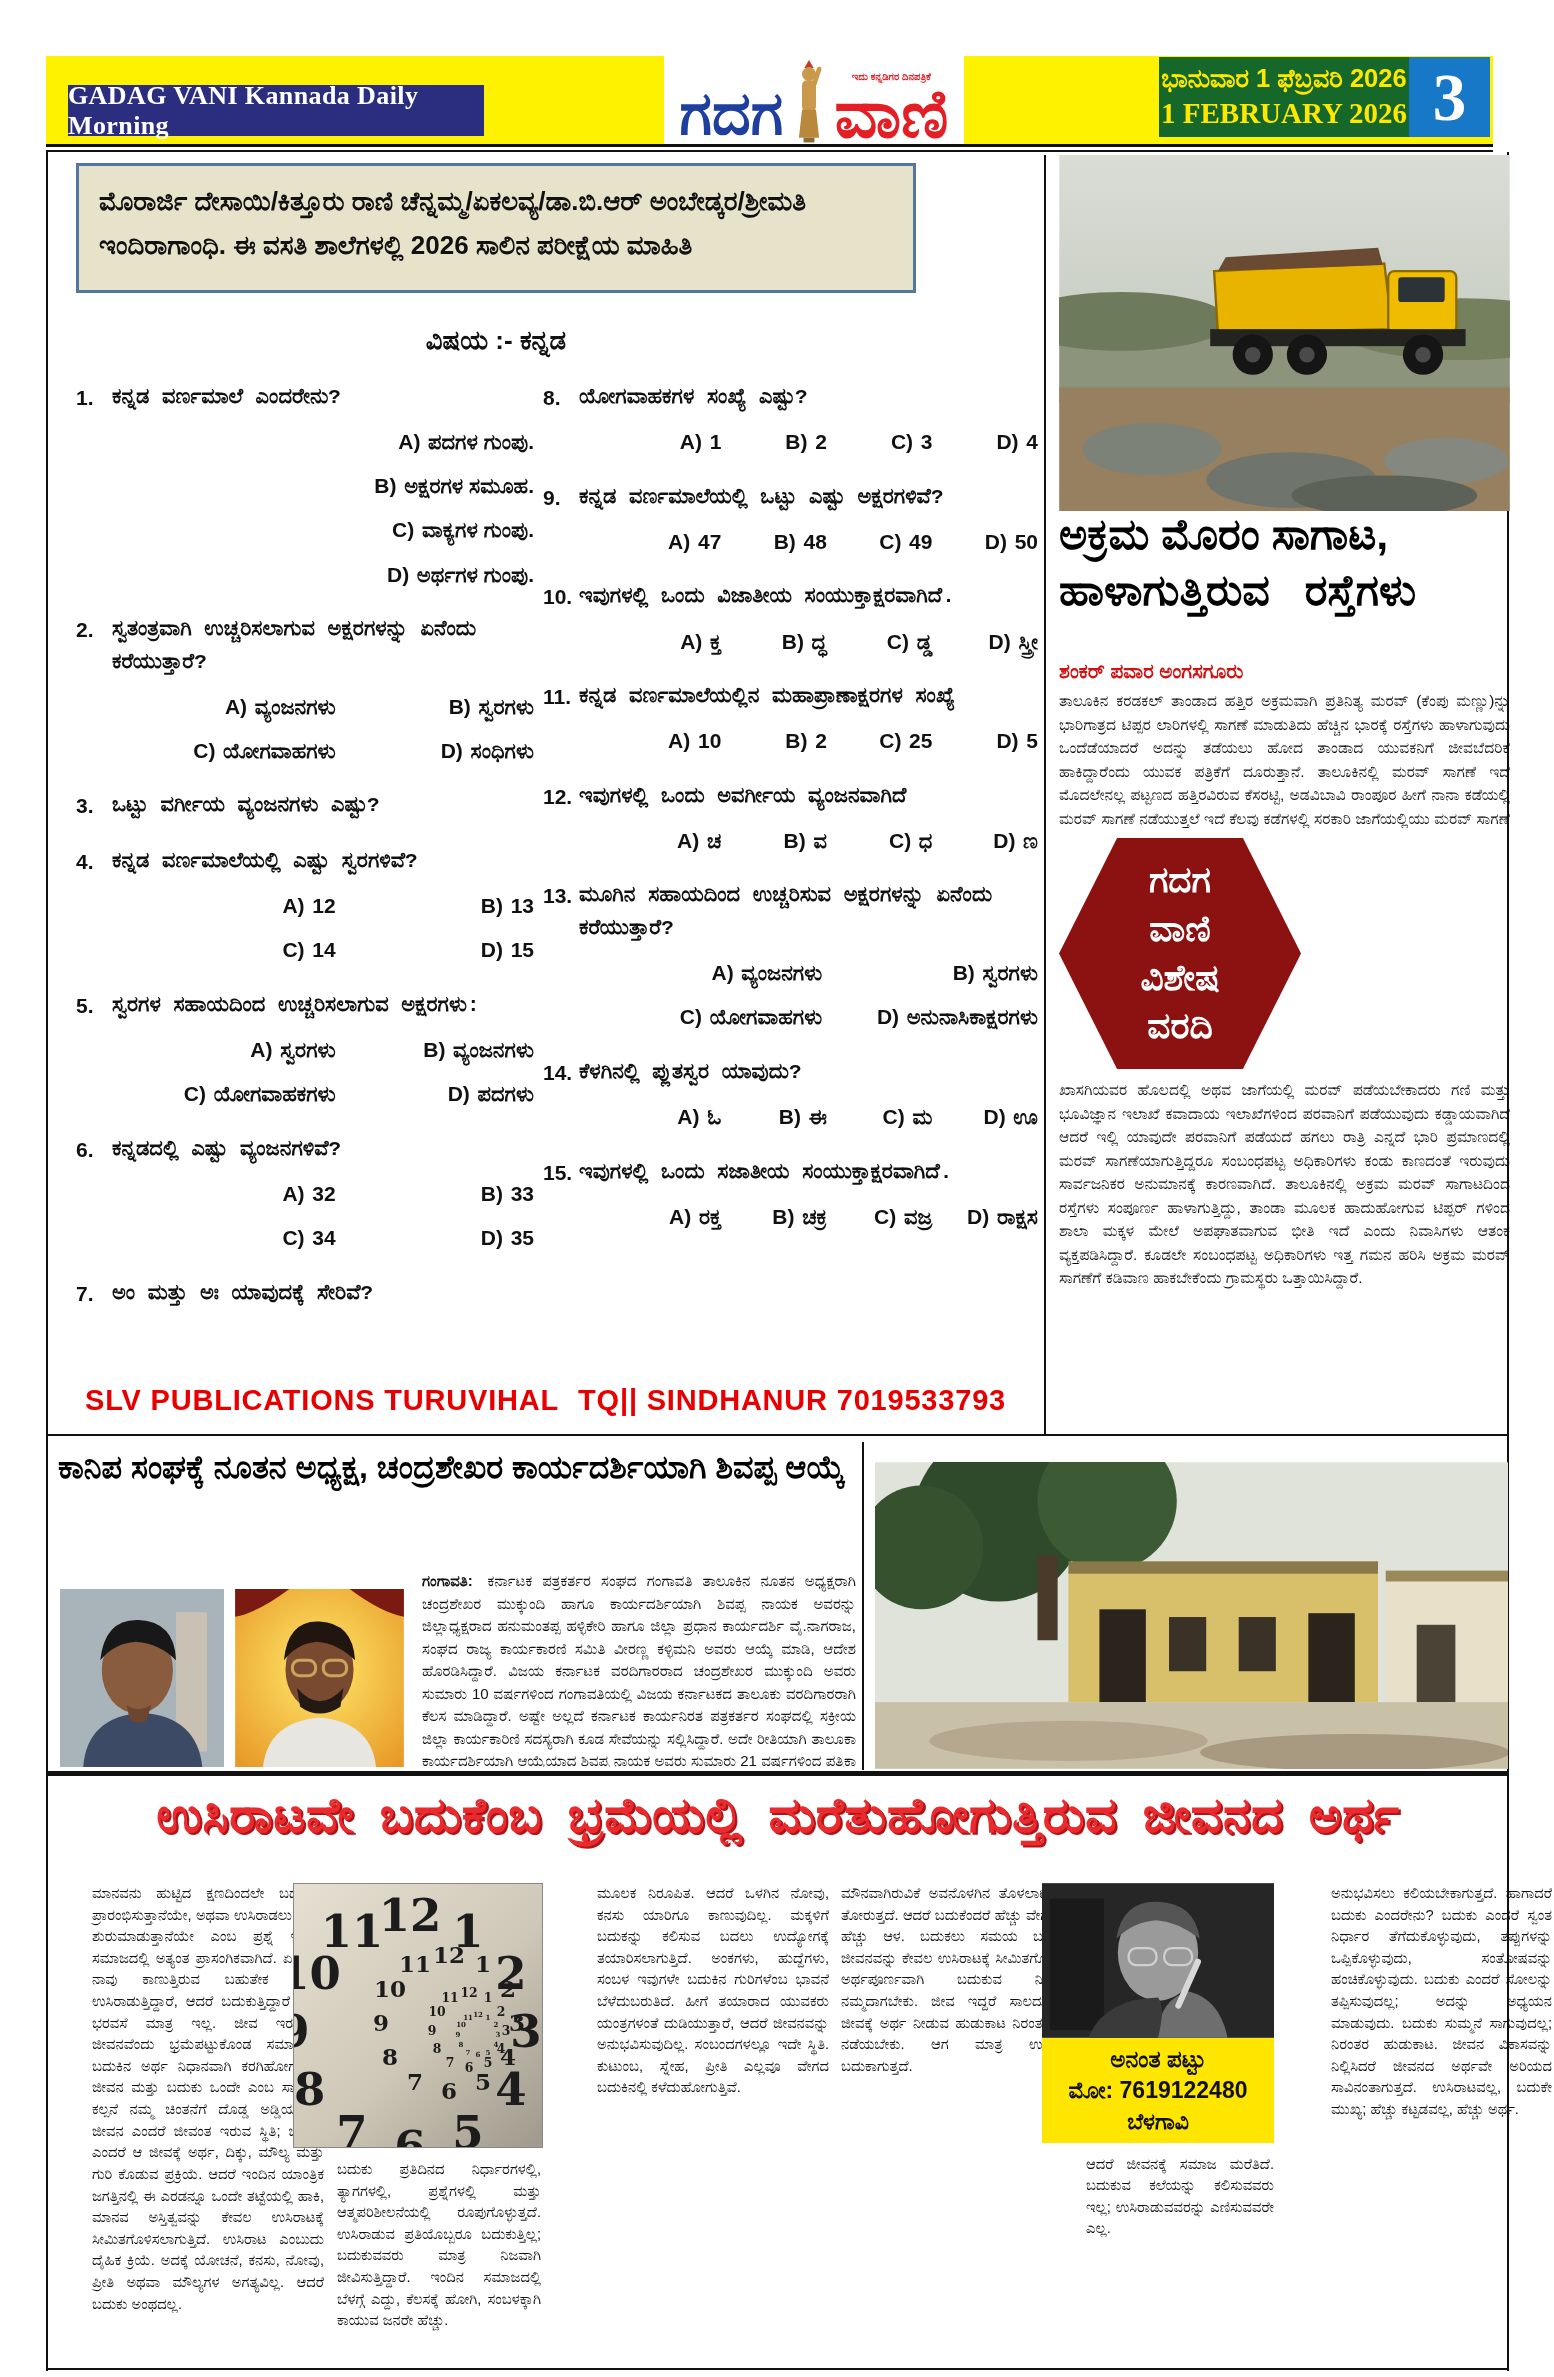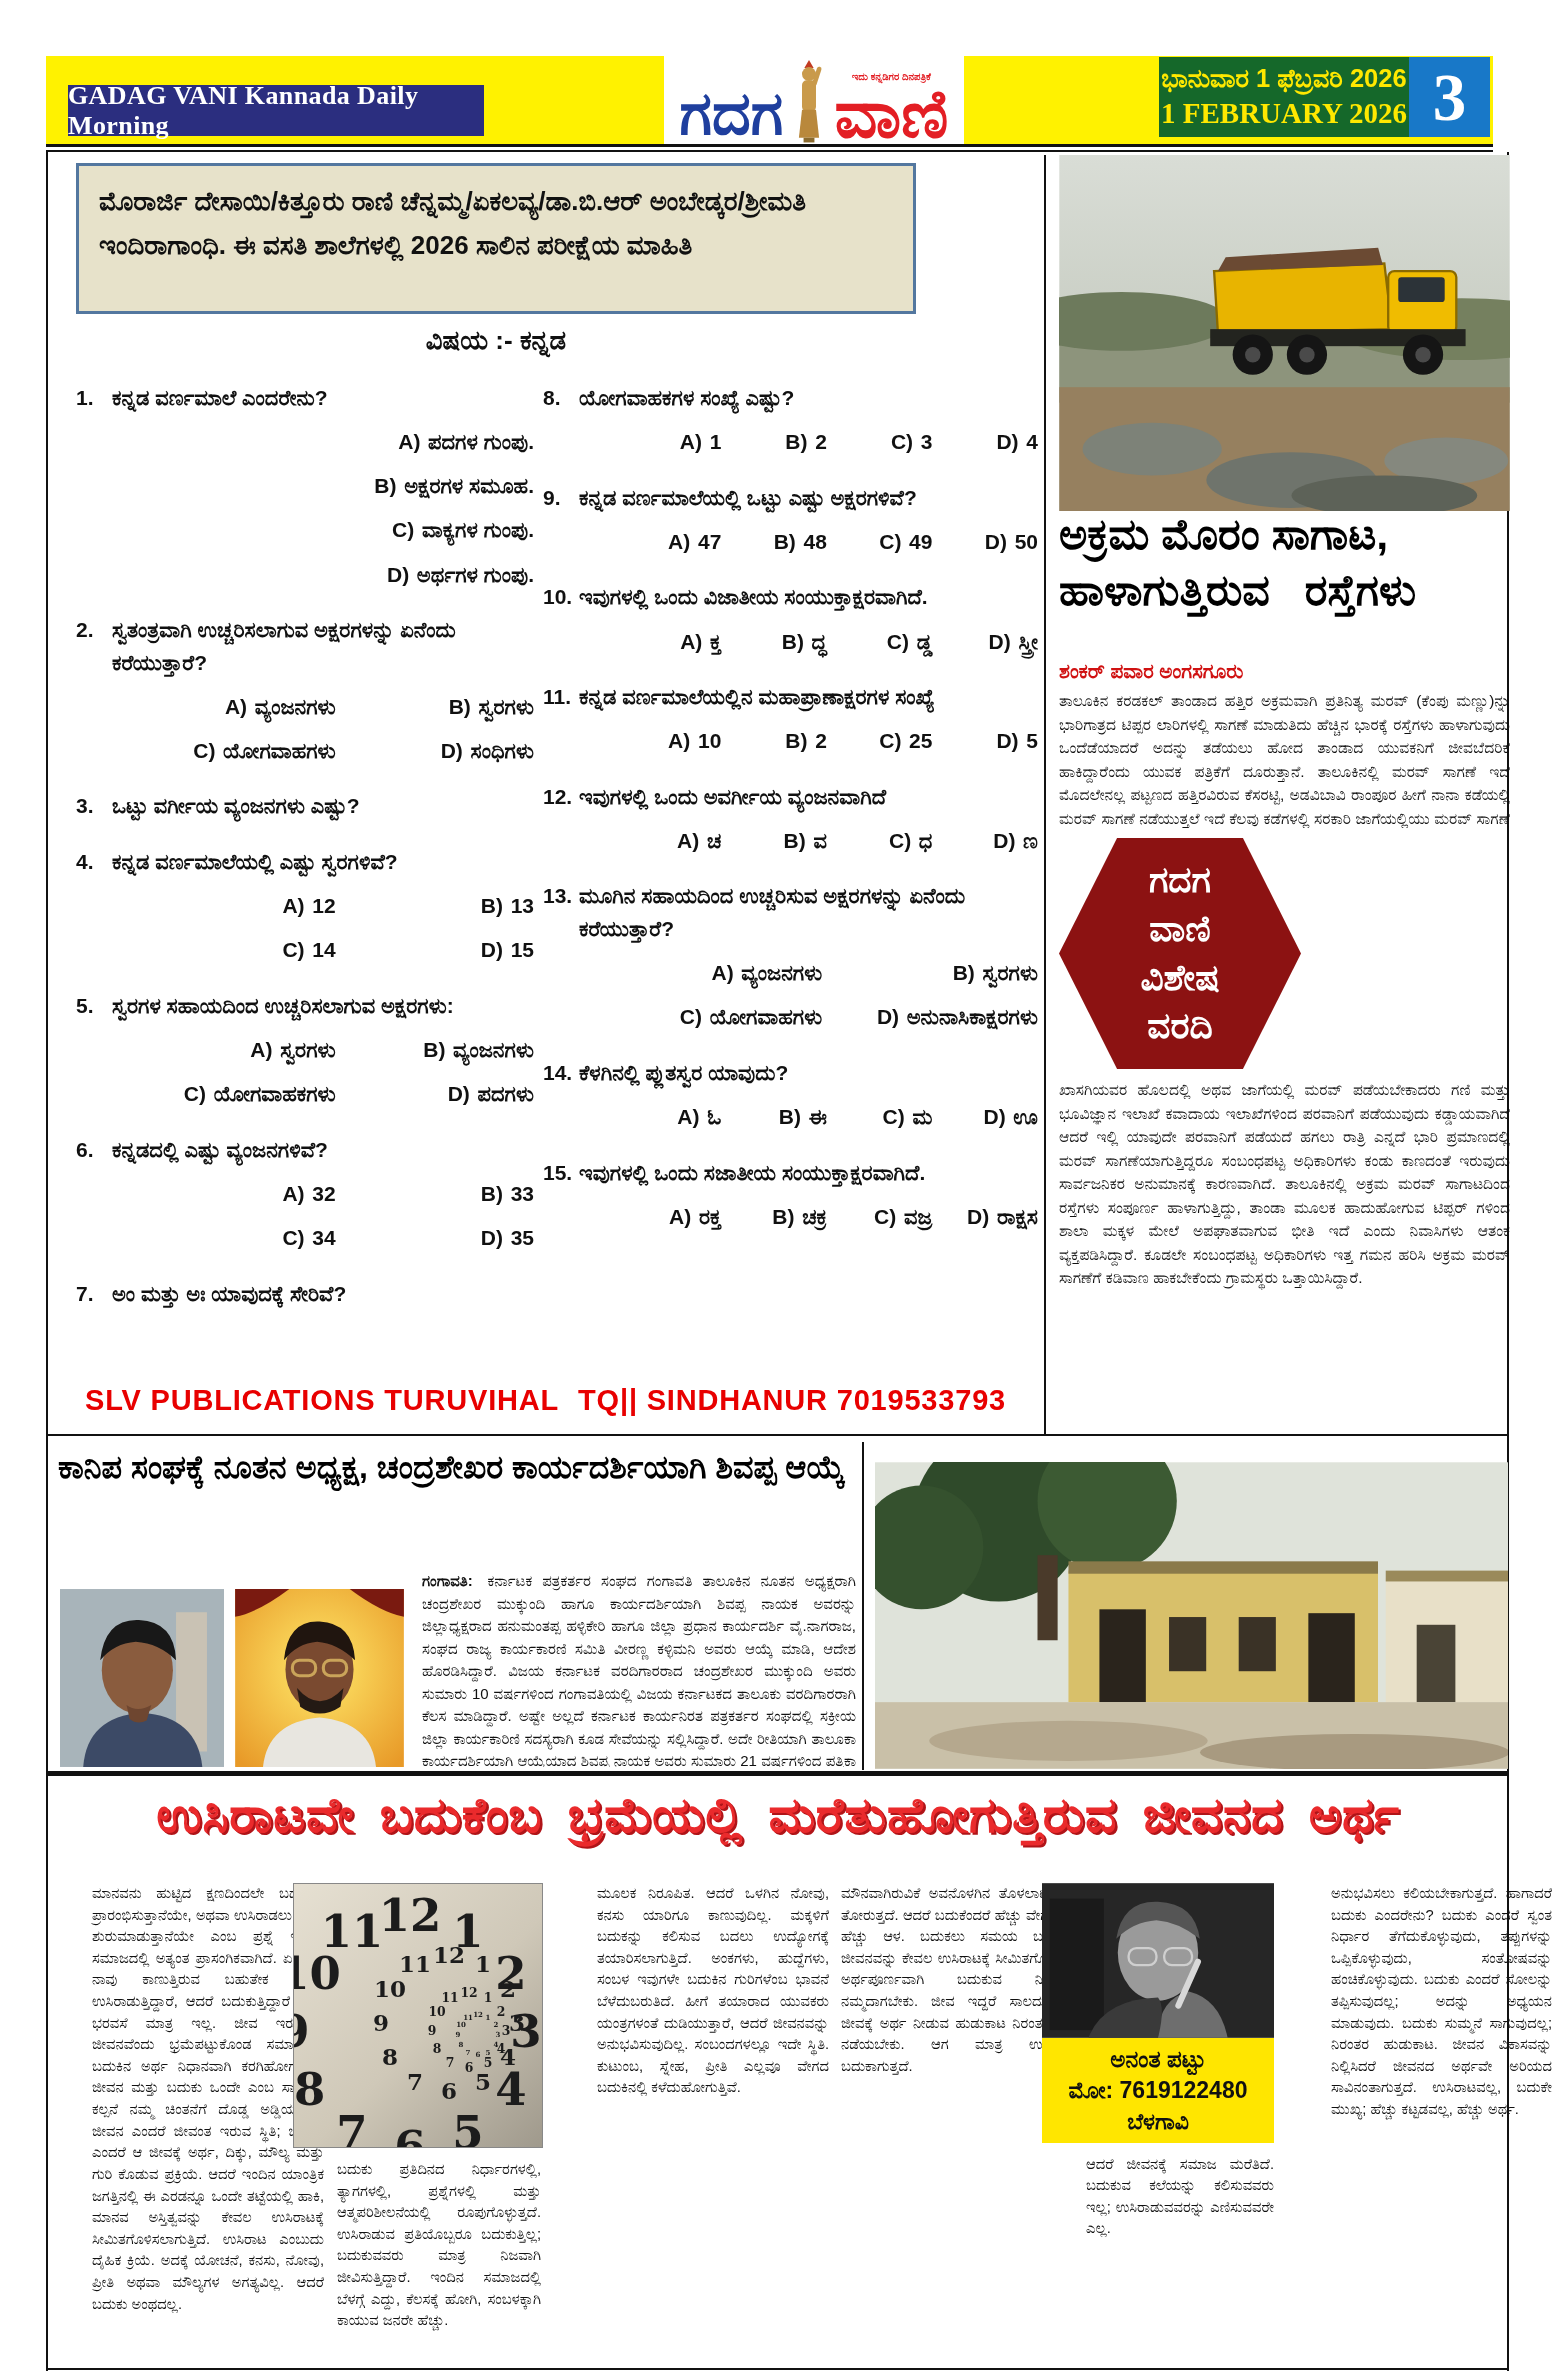--- a/index.html
+++ b/index.html
@@ -25,21 +25,21 @@
   .rule{background:#111;}
 
   
   .intro-box{background:#E7E2CA;border:3.1px solid #53779F;box-sizing:border-box;padding:14px 20px;
     font-size:26px;font-weight:bold;line-height:1.68;}
   .subject{font-size:26px;font-weight:bold;text-align:center;}
   .q-col{font-weight:bold;font-size:21px;line-height:1.55;}
   .q{margin-bottom:23px;}
   .q-head{display:flex;}
   .q-num{width:36px;flex:0 0 36px;}
-  .q-text{flex:1;}
+  .q-text{flex:1;font-family:Liberation Mono, monospace;}
   .q-opts{padding-left:36px;text-align:right;}
   .q-opts .opt{display:block;margin-top:11.6px;}
   .q-opts.cols-2 .opt{display:inline-block;width:47%;box-sizing:border-box;vertical-align:top;}
   .q-opts.cols-4 .opt{display:inline-block;width:23%;box-sizing:border-box;vertical-align:top;}
   .opt b{margin-right:7.7px;}
   .publisher{display:flex;justify-content:space-between;color:#E80000;font-weight:bold;font-size:29px;
     font-family:"Liberation Sans",sans-serif;letter-spacing:0.8px;white-space:nowrap;}
 
   
   .photo-frame{display:block;}
@@ -102,21 +102,21 @@
     <span>3</span>
   </div>
   <div class="abs rule" style="left:46px;top:144px;width:1447px;height:3.1px;"></div>
   <div class="abs rule" style="left:46px;top:150px;width:1447px;height:1.5px;"></div>
 
   <div class="abs rule" style="left:46px;top:152px;width:2.3px;height:2219px;"></div>
   <div class="abs rule" style="left:1507px;top:152px;width:2.3px;height:2219px;"></div>
   <div class="abs rule" style="left:46px;top:2368px;width:1463px;height:2.3px;"></div>
   <div class="abs rule" style="left:1044px;top:155px;width:1.5px;height:1279px;"></div>
 
-  <div class="abs intro-box" style="left:76px;top:163px;width:840px;height:151px;">
+  <div class="abs intro-box" style="left:76px;top:163px;width:840px;height:130px;">
     <span>ಮೊರಾರ್ಜಿ ದೇಸಾಯಿ/ಕಿತ್ತೂರು ರಾಣಿ ಚೆನ್ನಮ್ಮ/ಏಕಲವ್ಯ/ಡಾ.ಬಿ.ಆರ್ ಅಂಬೇಡ್ಕರ/ಶ್ರೀಮತಿ ಇಂದಿರಾಗಾಂಧಿ. ಈ ವಸತಿ ಶಾಲೆಗಳಲ್ಲಿ 2026 ಸಾಲಿನ ಪರೀಕ್ಷೆಯ ಮಾಹಿತಿ</span>
   </div>
   <div class="abs subject" style="left:76px;top:325px;width:840px;">ವಿಷಯ :- ಕನ್ನಡ</div>
 
   <div id="quiz-col-1" class="abs q-col" style="left:76px;top:382px;width:458px;height:999px;overflow:hidden;">
       <div class="q">
         <div class="q-head">
           <span class="q-num">1.</span>
           <span class="q-text">ಕನ್ನಡ ವರ್ಣಮಾಲೆ ಎಂದರೇನು?</span>
         </div>

